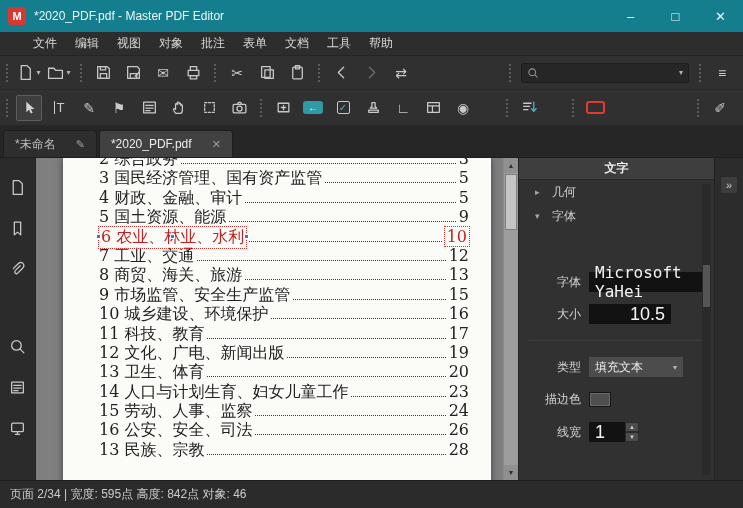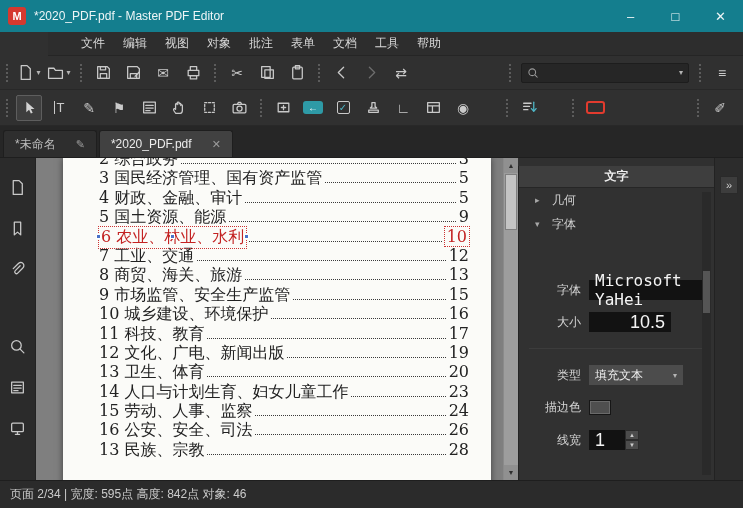--- a/index.html
+++ b/index.html
@@ -11,21 +11,21 @@
   .titlebar { position:absolute; top:0; left:0; right:0; height:32px; background:#147e8e;
     display:flex; align-items:center; color:#eef6f7; }
   .appicon { width:18px; height:18px; margin:0 8px; background:#d5392f; border-radius:3px;
     color:#fff; font-weight:bold; font-size:11px; display:flex; align-items:center; justify-content:center; }
   .title { font-size:12px; }
   .wincontrols { margin-left:auto; display:flex; height:100%; }
   .winbtn { width:45px; height:100%; display:flex; align-items:center; justify-content:center; font-size:13px; }
 
   
   .menubar { position:absolute; top:32px; height:24px; left:0; right:0; background:#2d2d2d;
-    display:flex; align-items:center; padding-left:24px; border-bottom:1px solid #252525;margin-left:48px; }
+    display:flex; align-items:center; padding-left:24px; border-bottom:1px solid #252525; }
   .menuitem { padding:0 9px; font-size:12px; color:#d8d8d8; }
 
   
   .toolbar { position:absolute; left:0; right:0; display:flex; align-items:center; background:#303030; }
   .t1 { top:56px; height:34px; border-bottom:1px solid #282828; }
   .t2 { top:90px; height:36px; border-bottom:1px solid #282828; }
   .tbtn { min-width:26px; height:26px; display:flex; align-items:center; justify-content:center;
     color:#c9c9c9; font-size:14px; margin:0 2px; border-radius:2px; position:relative; }
   .tbtn svg, .stripbtn svg { width:17px; height:17px; stroke:#c9c9c9; fill:none;
     stroke-width:1.2; stroke-linecap:round; stroke-linejoin:round; }
@@ -77,21 +77,21 @@
   .h-r { right:-3px; top:50%; margin-top:-3px; }
   .selnum { color:#c32222; outline:1px dotted #c33; padding:0 2px; }
 
   .vscroll { position:absolute; right:0; top:0; bottom:0; width:15px; background:#9d9d9d; border-left:1px solid #8a8a8a; }
   .vs-btn { position:absolute; left:0; width:14px; height:15px; display:flex; align-items:center;
     justify-content:center; font-size:7px; color:#2f2f2f; background:#909090; }
   .vs-up { top:0; } .vs-down { bottom:0; }
   .vs-thumb { position:absolute; left:1px; right:1px; top:16px; height:56px; background:#c4c4c4; border:1px solid #7f7f7f; }
 
   
-  .panel { position:absolute; left:518px; top:8px; bottom:0; width:196px; background:#313131;
+  .panel { position:absolute; left:518px; top:0; bottom:0; width:196px; background:#313131;
     border-left:1px solid #242424; color:#d9d9d9; font-size:12px; overflow:hidden; }
   .panelheader { height:22px; background:#3e3e3e; display:flex; align-items:center; justify-content:center;
     font-size:12px; color:#eee; border-bottom:1px solid #262626; font-weight:bold; }
   .sectionrow { display:flex; align-items:center; gap:8px; padding-left:16px; height:24px; color:#d2d2d2; }
   .secarrow { font-size:9px; color:#a8a8a8; width:9px; }
   .prow { display:flex; align-items:center; padding-left:12px; gap:8px; }
   .plabel { width:50px; text-align:right; color:#d6d6d6; }
   .pfield { background:#121212; color:#f4f4f4; height:20px; display:flex; align-items:center;
     padding:0 6px; font-size:18px; }
   .fontfield { width:114px; font-family:"DejaVu Sans Mono", monospace; font-size:16px; }

